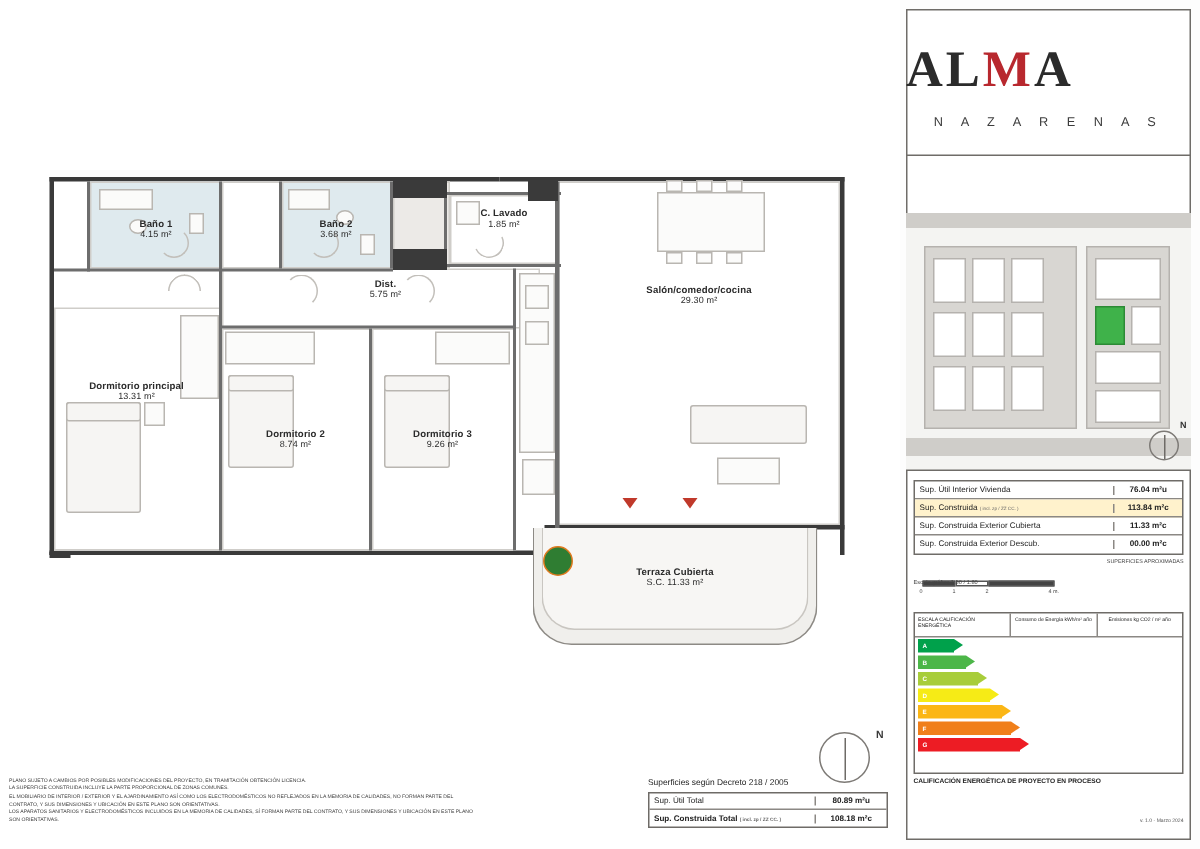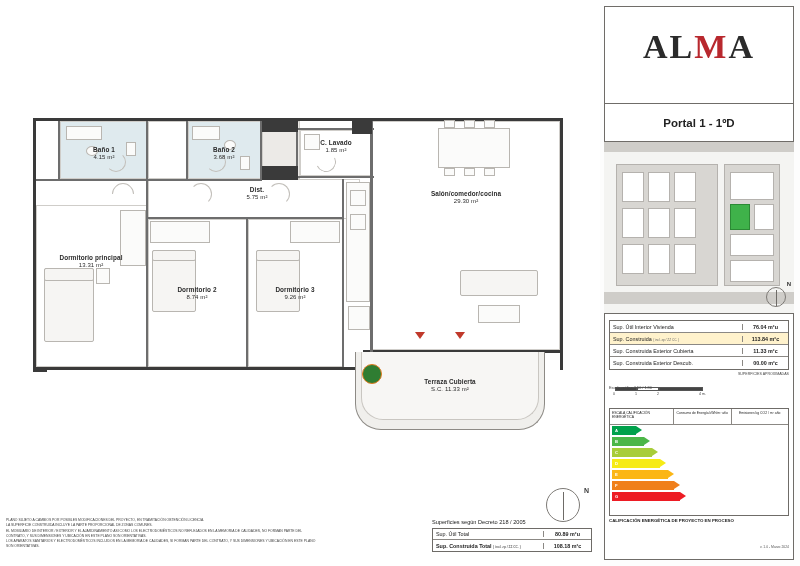--- a/index.html
+++ b/index.html
@@ -132,21 +132,21 @@
     position:absolute; left:604px; top:6px; width:190px; height:554px;
     border:1px solid #6f6c68;
     background:#ffffff;
   }
   .brand {
     position:absolute; left:604px; top:6px; width:190px; height:98px;
     border-bottom:1px solid #6f6c68;
   }
   .brand-logo {
     position:absolute; left:0; right:0; top:22px;
-    text-align:center;
+    text-align:left;
     font-family:"Liberation Serif", serif;
     font-size:34px;
     letter-spacing:2px;
     color:#2b2b2b;
     font-weight:bold;
   }
   .brand-logo .m { color:#b8282e; }
   .brand-sub {
     position:absolute; left:0; right:0; top:70px;
     text-align:center;
@@ -399,23 +399,23 @@
         <div class="c2">108.18 m²c</div>
       </div>
     </div>
 
   </div>
 
   <div class="panel"></div>
 
   <div class="brand">
     <div class="brand-logo"><span>AL</span><span class="m">M</span><span>A</span></div>
+    <div class="brand-sub">N A Z A R E N A S</div>
   </div>
 
-  <div class="portal">Portal 1 - 1ºD</div>
 
   <div class="keyplan">
     <div class="kp-road" style="left:0; top:0; width:190px; height:10px;"></div>
     <div class="kp-road" style="left:0; top:150px; width:190px; height:12px;"></div>
     <div class="kp-block" style="left:12px; top:22px; width:102px; height:122px;"></div>
     <div class="kp-block" style="left:120px; top:22px; width:56px; height:122px;"></div>
     <div class="kp-unit" style="left:18px; top:30px; width:22px; height:30px;"></div>
     <div class="kp-unit" style="left:44px; top:30px; width:22px; height:30px;"></div>
     <div class="kp-unit" style="left:70px; top:30px; width:22px; height:30px;"></div>
     <div class="kp-unit" style="left:18px; top:66px; width:22px; height:30px;"></div>

